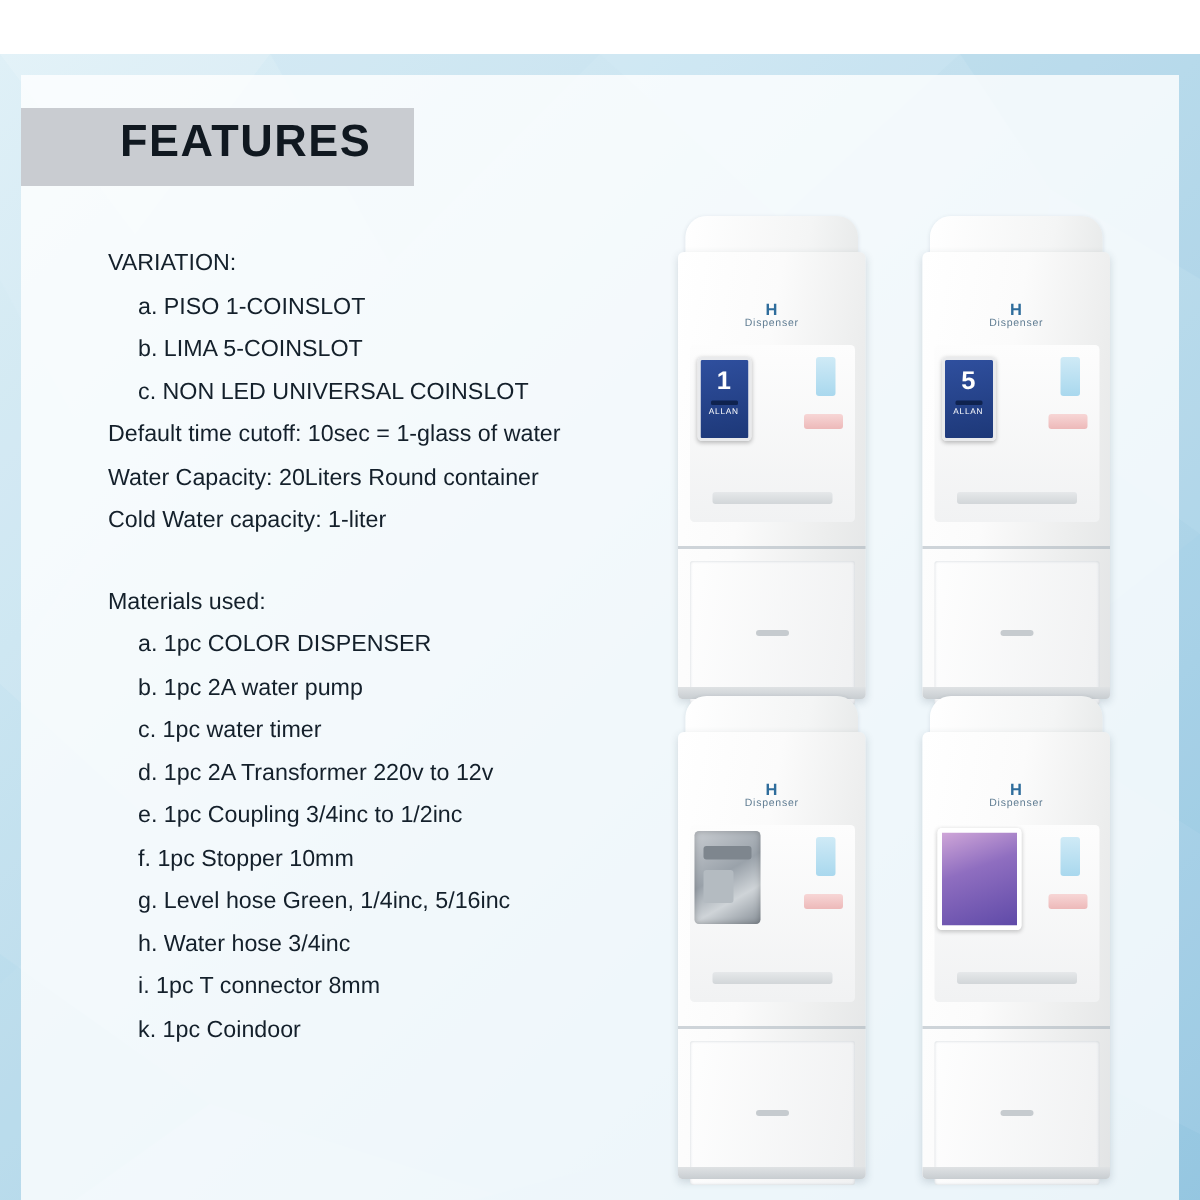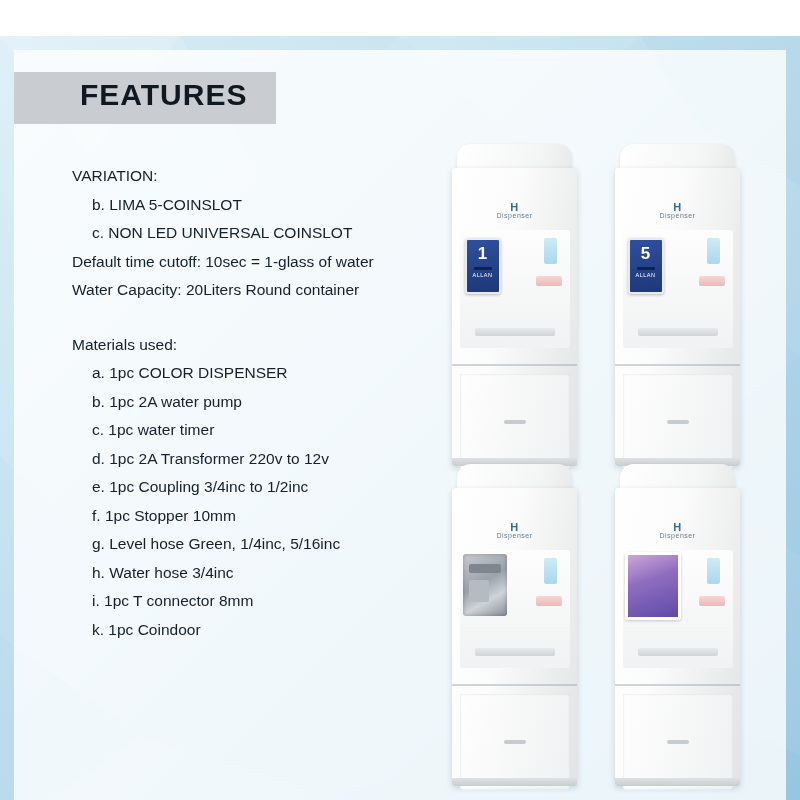--- a/index.html
+++ b/index.html
@@ -318,24 +318,26 @@
 
   <div class="white-panel"></div>
 
   <div class="header-tri"></div>
   <div class="header-tri2"></div>
   <div class="header-band"></div>
   <div class="features-title">FEATURES</div>
 
   <div class="text-col">
     <div class="line section-head">VARIATION:</div>
+    <div class="line indent">a. PISO 1-COINSLOT</div>
     <div class="line indent">b. LIMA 5-COINSLOT</div>
     <div class="line indent">c. NON LED UNIVERSAL COINSLOT</div>
     <div class="line">Default time cutoff: 10sec = 1-glass of water</div>
     <div class="line">Water Capacity: 20Liters Round container</div>
+    <div class="line">Cold Water capacity: 1-liter</div>
     <div class="spacer"></div>
     <div class="line section-head">Materials used:</div>
     <div class="line indent">a. 1pc COLOR DISPENSER</div>
     <div class="line indent">b. 1pc 2A water pump</div>
     <div class="line indent">c. 1pc water timer</div>
     <div class="line indent">d. 1pc 2A Transformer 220v to 12v</div>
     <div class="line indent">e. 1pc Coupling 3/4inc to 1/2inc</div>
     <div class="line indent">f. 1pc Stopper 10mm</div>
     <div class="line indent">g. Level hose Green, 1/4inc, 5/16inc</div>
     <div class="line indent">h. Water hose 3/4inc</div>

